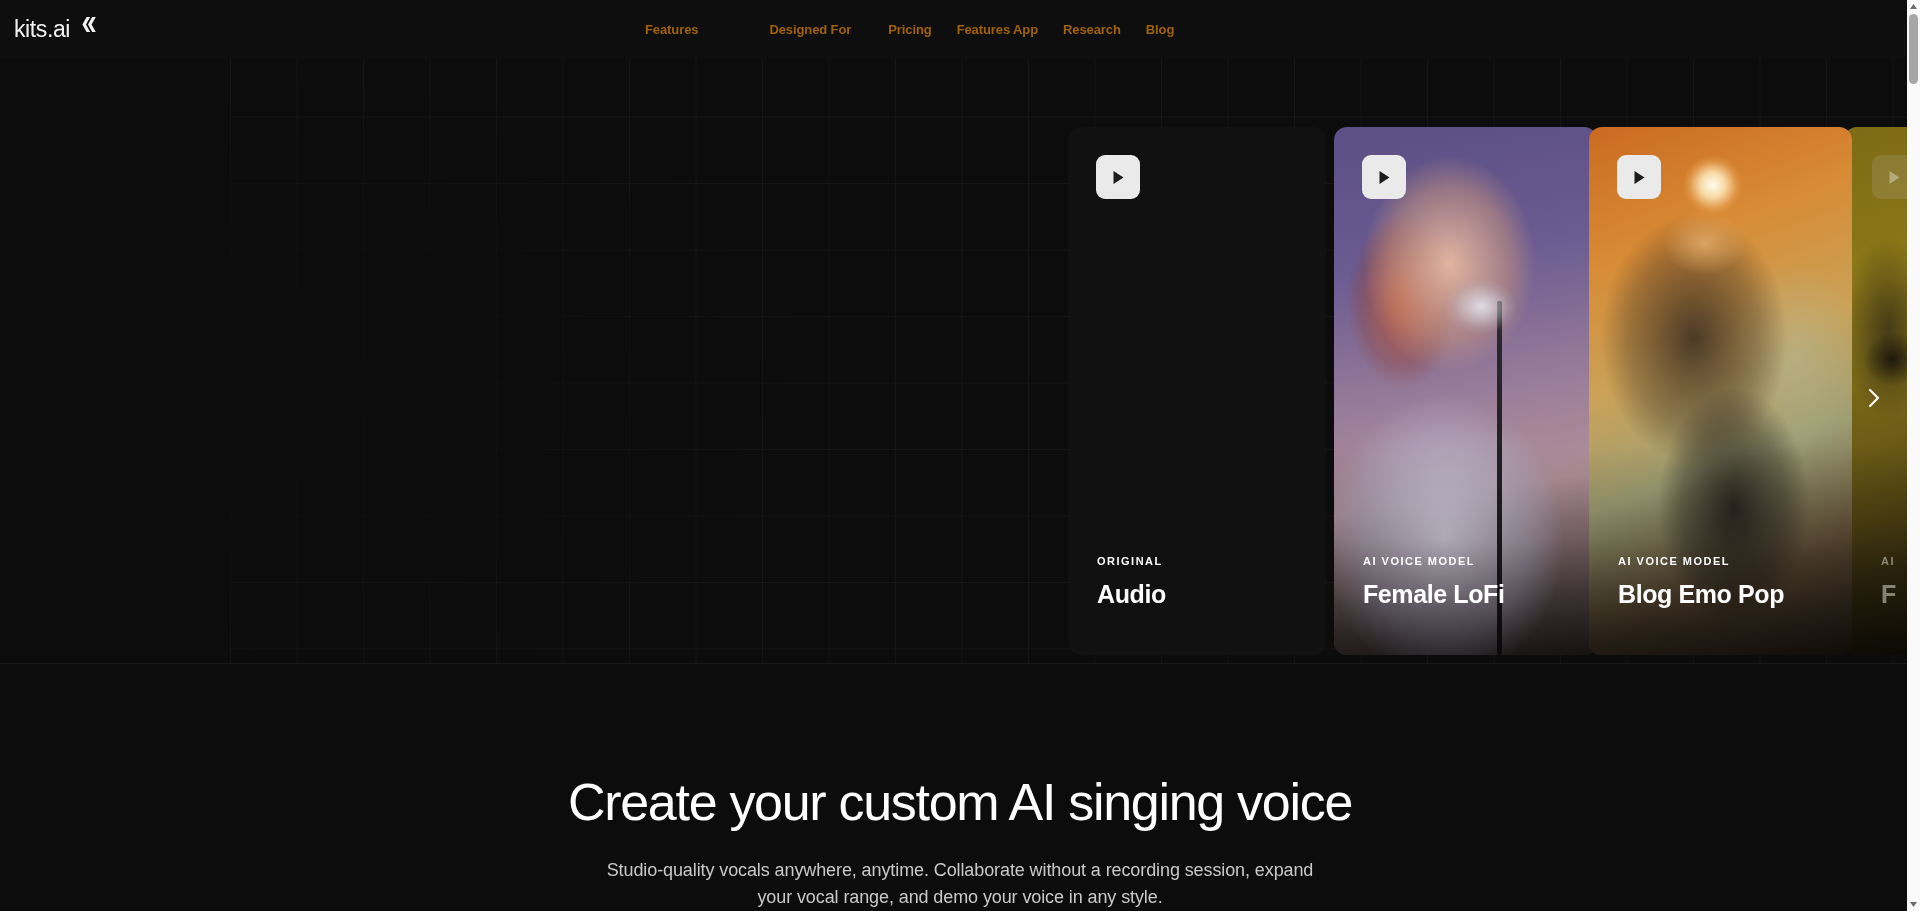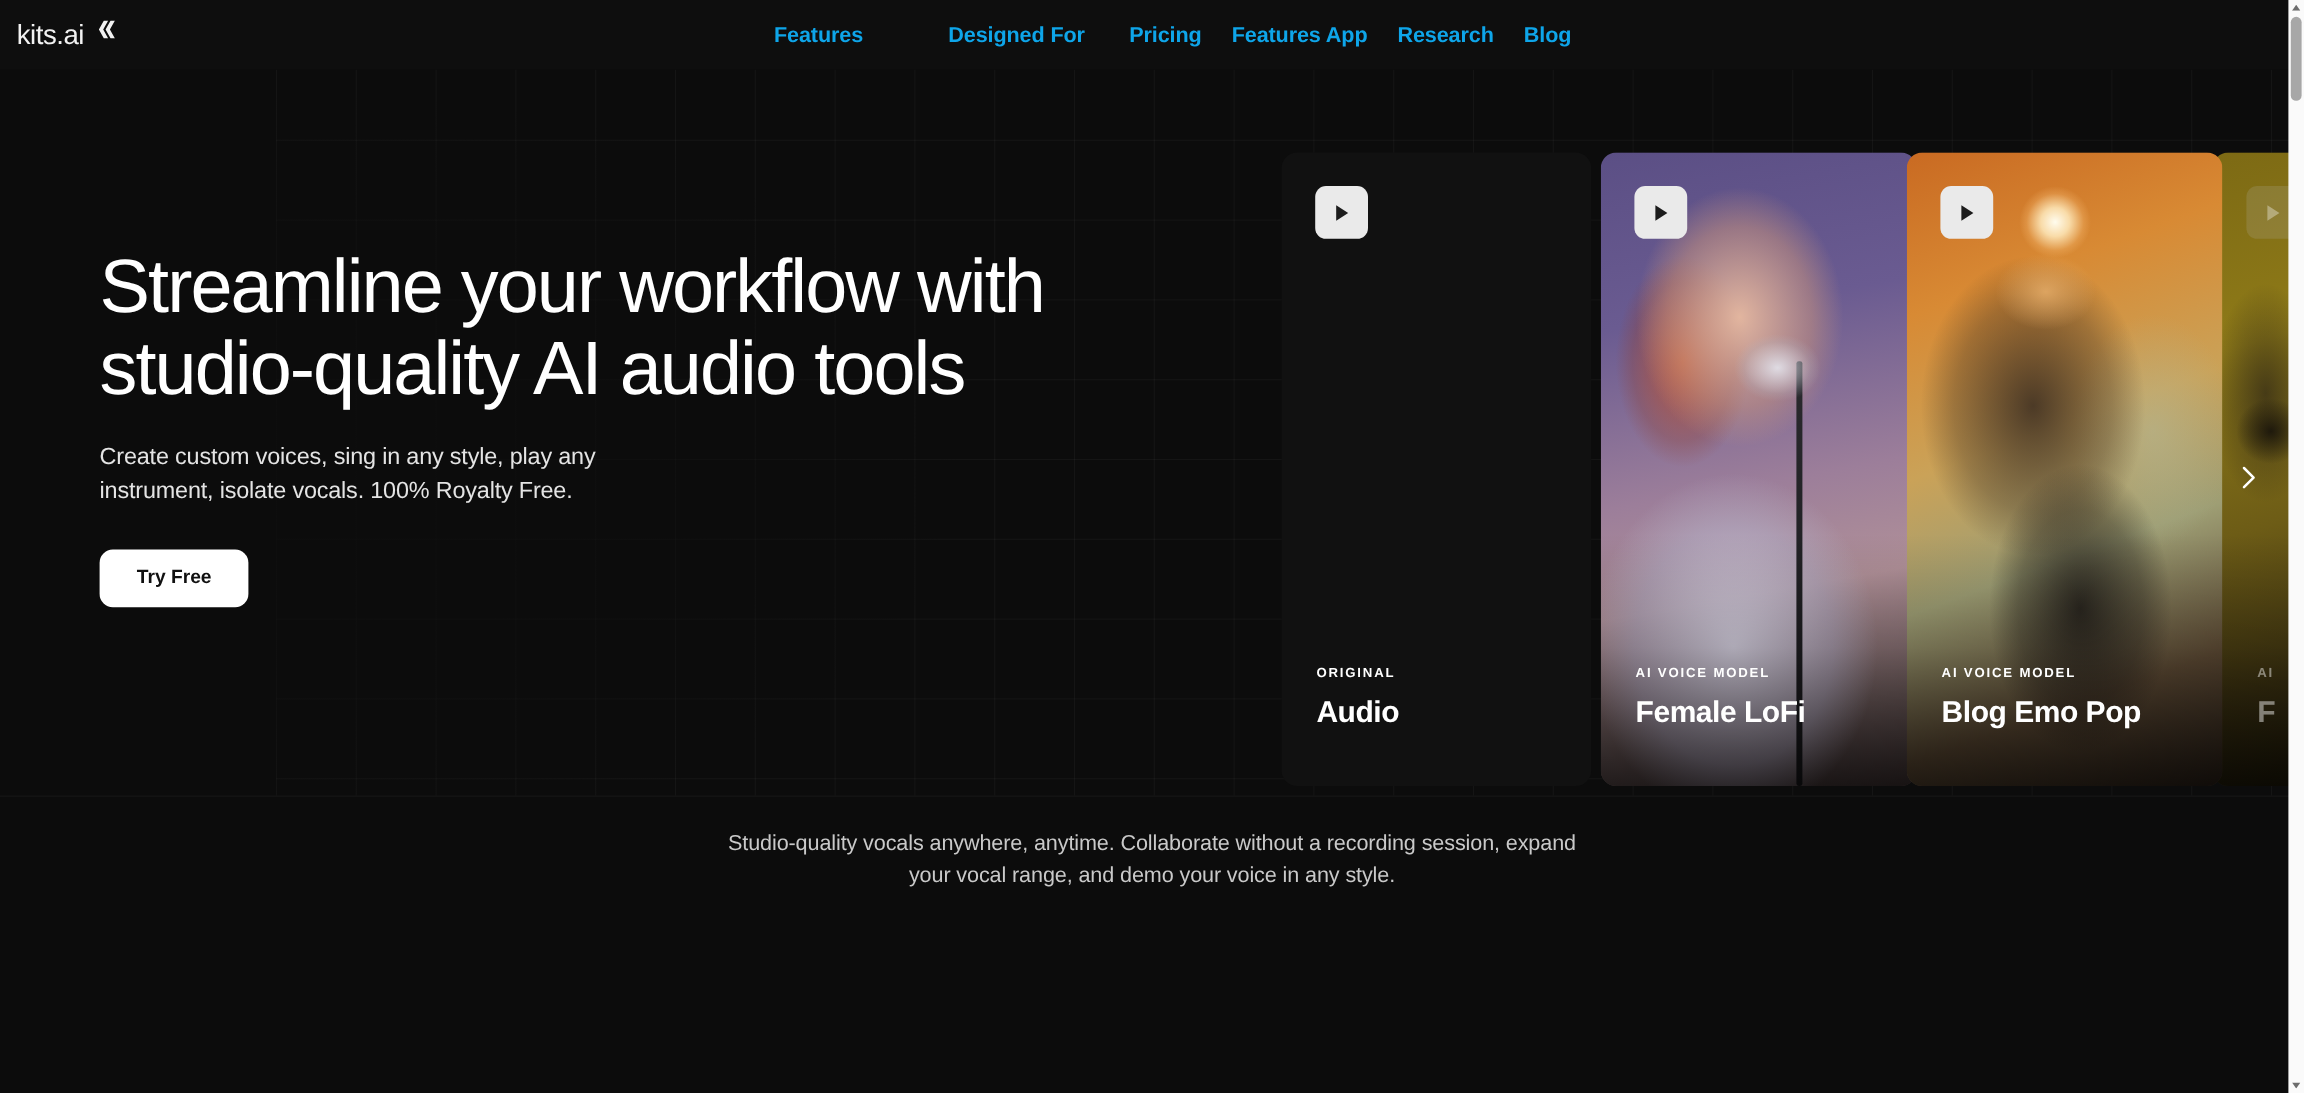--- a/index.html
+++ b/index.html
@@ -30,21 +30,21 @@
     display: inline-flex; align-items: center;
     position: relative; top: 1px;
   }
 
   .nav-links {
     display: flex; align-items: center;
     position: absolute; left: 645px;
     gap: 0px;
   }
   .nav-link {
-    color: #0ea5e9; font-size: 18px; font-weight: 700;
+    color: #a16207; font-size: 13px; font-weight: 700;
     letter-spacing: -0.1px;
     padding: 6px 0; cursor: pointer; white-space: nowrap;
   }
   .nav-link.sp1 { margin-right: 71px; }
   .nav-link.sp2 { margin-right: 37px; }
   .nav-link.sp3 { margin-right: 25px; }
   .nav-link.sp4 { margin-right: 25px; }
   .nav-link.sp5 { margin-right: 25px; }
 
   .nav-right {
@@ -289,25 +289,20 @@
     <span class="nav-link sp5">Research</span>
     <span class="nav-link">Blog</span>
   </div>
 
 </div>
 
 <div class="hero">
   <div class="grid-bg"></div>
   <div class="grid-fade"></div>
 
-  <div class="hero-copy">
-    <h1 class="hero-title">Streamline your workflow with studio-quality AI audio tools</h1>
-    <p class="hero-sub">Create custom voices, sing in any style, play any instrument, isolate vocals. 100% Royalty Free.</p>
-    <button class="try-free">Try Free</button>
-  </div>
 
   <div class="carousel">
 
     <div class="card c0">
       <button class="play-btn">
         <span>
           <svg width="13" height="15" viewBox="0 0 13 15">
               <path d="M1.5 1 L11.5 7.5 L1.5 14 Z" fill="#1c1c1c"></path>
             </svg>
         </span>
@@ -488,20 +483,21 @@
       <svg width="16" height="24" viewBox="0 0 16 24" fill="none" stroke="#ffffff" stroke-width="2.1" stroke-linecap="round" stroke-linejoin="round">
         <path d="M4 4 L12 12 L4 20"></path>
       </svg>
     </span>
   </button>
 </div>
 
 <div class="divider"></div>
 
 <div class="section2">
+  <h2 class="s2-title">Create your custom AI singing voice</h2>
   <p class="s2-sub">Studio-quality vocals anywhere, anytime. Collaborate without a recording session, expand your vocal range, and demo your voice in any style.</p>
 </div>
 
 <div class="sbar">
   <div class="sbar-up">
     <svg width="7" height="5" viewBox="0 0 7 5">
         <path d="M3.5 0 L7 5 L0 5 Z" fill="#6d6d6d"></path>
       </svg>
   </div>
   <div class="sbar-thumb"></div>

